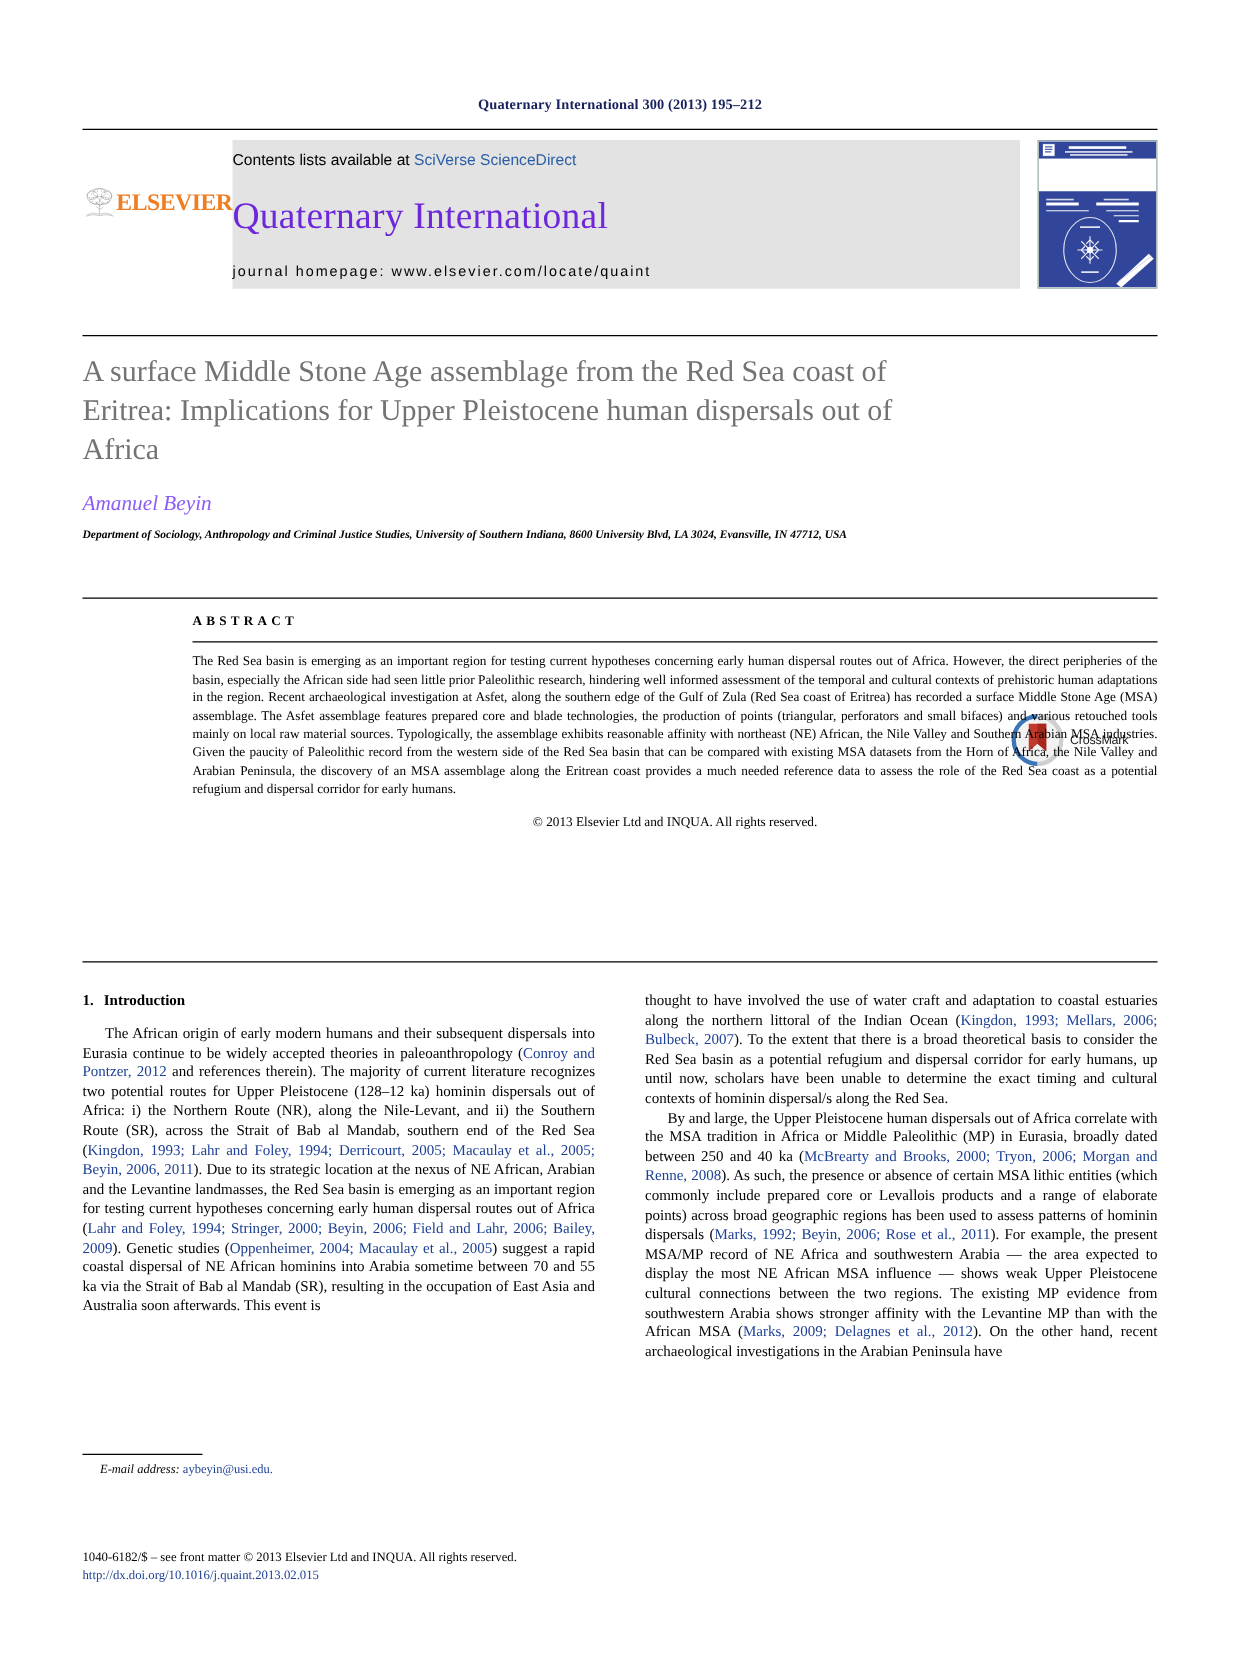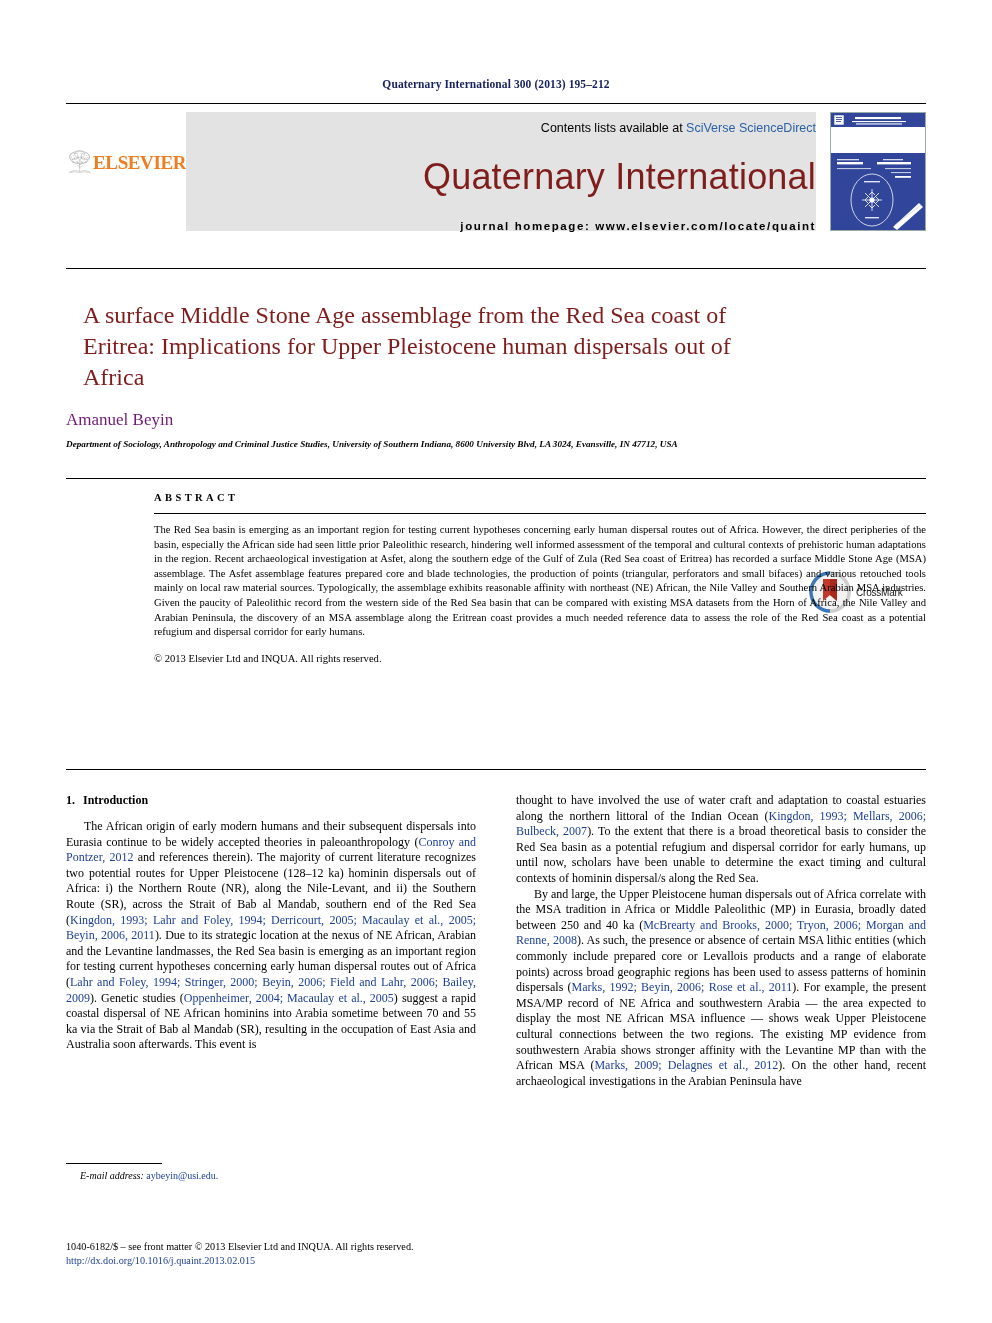--- a/index.html
+++ b/index.html
@@ -66,47 +66,46 @@
     line-height: 1;
     margin-top: 1px;
   }
 
   .masthead-center {
     flex: 1 1 auto;
     background: #e3e3e3;
     height: 119px;
     display: flex;
     flex-direction: column;
-    align-items: flex-end;
+    align-items: flex-start;
     justify-content: flex-start;
     padding-top: 9px;
     box-sizing: border-box;
   }
   .contents-line {
     font-family: "Liberation Sans", sans-serif;
     font-size: 12.5px;
     color: #000;
   }
   .contents-line .sd-link {
     color: #2b5fa5;
   }
   .journal-title {
-    font-family: Liberation Sans, sans-serif;
-    font-size: 36px;
-    color: #7f1d1d;
+    font-family: Liberation Serif, serif;
+    font-size: 30px;
+    color: #6d28d9;
     margin-top: 21px;
     letter-spacing: 0.2px;
   }
   .homepage-line {
     font-family: "Liberation Sans", sans-serif;
     font-size: 11.5px;
     color: #000;
     letter-spacing: 1.6px;
     margin-top: 22px;
-    font-weight: bold;
   }
 
   .cover-thumb {
     flex: 0 0 96px;
     width: 96px;
     height: 119px;
     margin-left: 14px;
     border: 1px solid #9aa;
     box-sizing: border-box;
     background: #ffffff;
@@ -126,29 +125,30 @@
     position: absolute;
     top: 283px;
     left: 66px;
     width: 860px;
   }
   .article-title {
     font-family: "Liberation Serif", serif;
     font-size: 24px;
     line-height: 31px;
     font-weight: normal;
-    color: #7f1d1d;
+    color: #737373;
     width: 700px;
-    margin: 17px;
+    margin: 0;
   }
   .author-name {
     font-family: "Liberation Serif", serif;
     font-size: 17px;
     margin-top: 17px;
-    color: #701a75;
+    color: #8b5cf6;
+    font-style: italic;
   }
   .affiliation {
     font-family: "Liberation Serif", serif;
     font-style: italic;
     font-weight: bold;
     font-size: 9.2px;
     line-height: 13px;
     margin-top: 8px;
     width: 760px;
     color: #000;
@@ -216,21 +216,21 @@
   .abstract-body {
     font-family: "Liberation Serif", serif;
     font-size: 10.6px;
     line-height: 14.6px;
     text-align: justify;
     color: #000;
   }
   .copyright-line {
     font-family: "Liberation Serif", serif;
     font-size: 10.6px;
-    text-align: left;
+    text-align: center;
     margin-top: 13px;
   }
   .abs-rule-bottom {
     position: absolute;
     top: 769px;
     left: 66px;
     width: 860px;
     border-top: 1.2px solid #000;
   }
 

